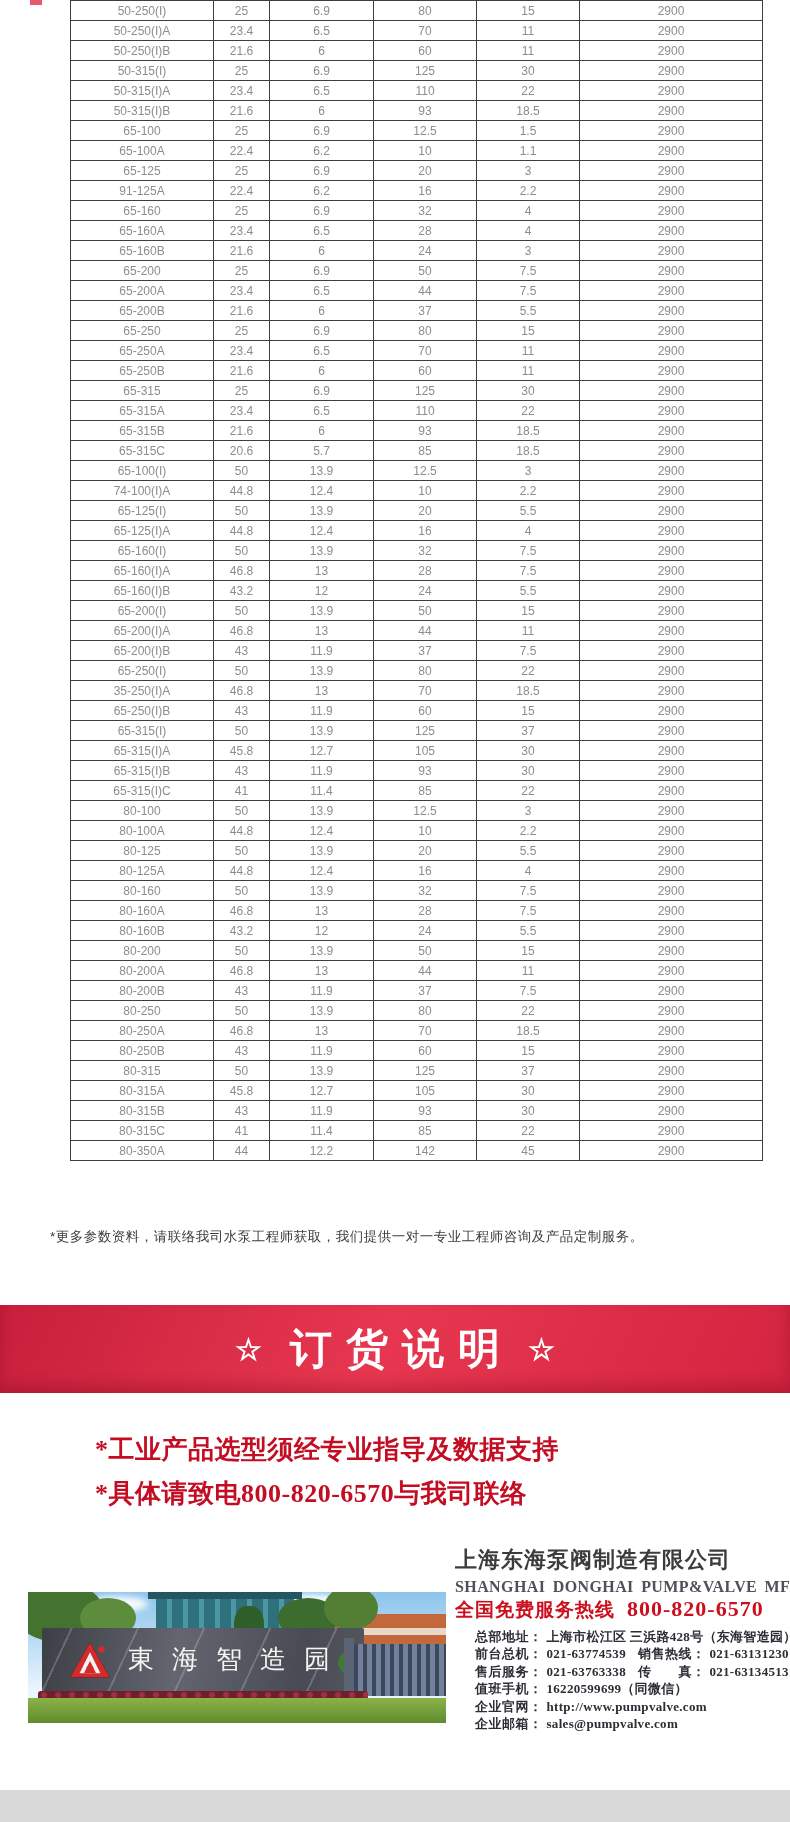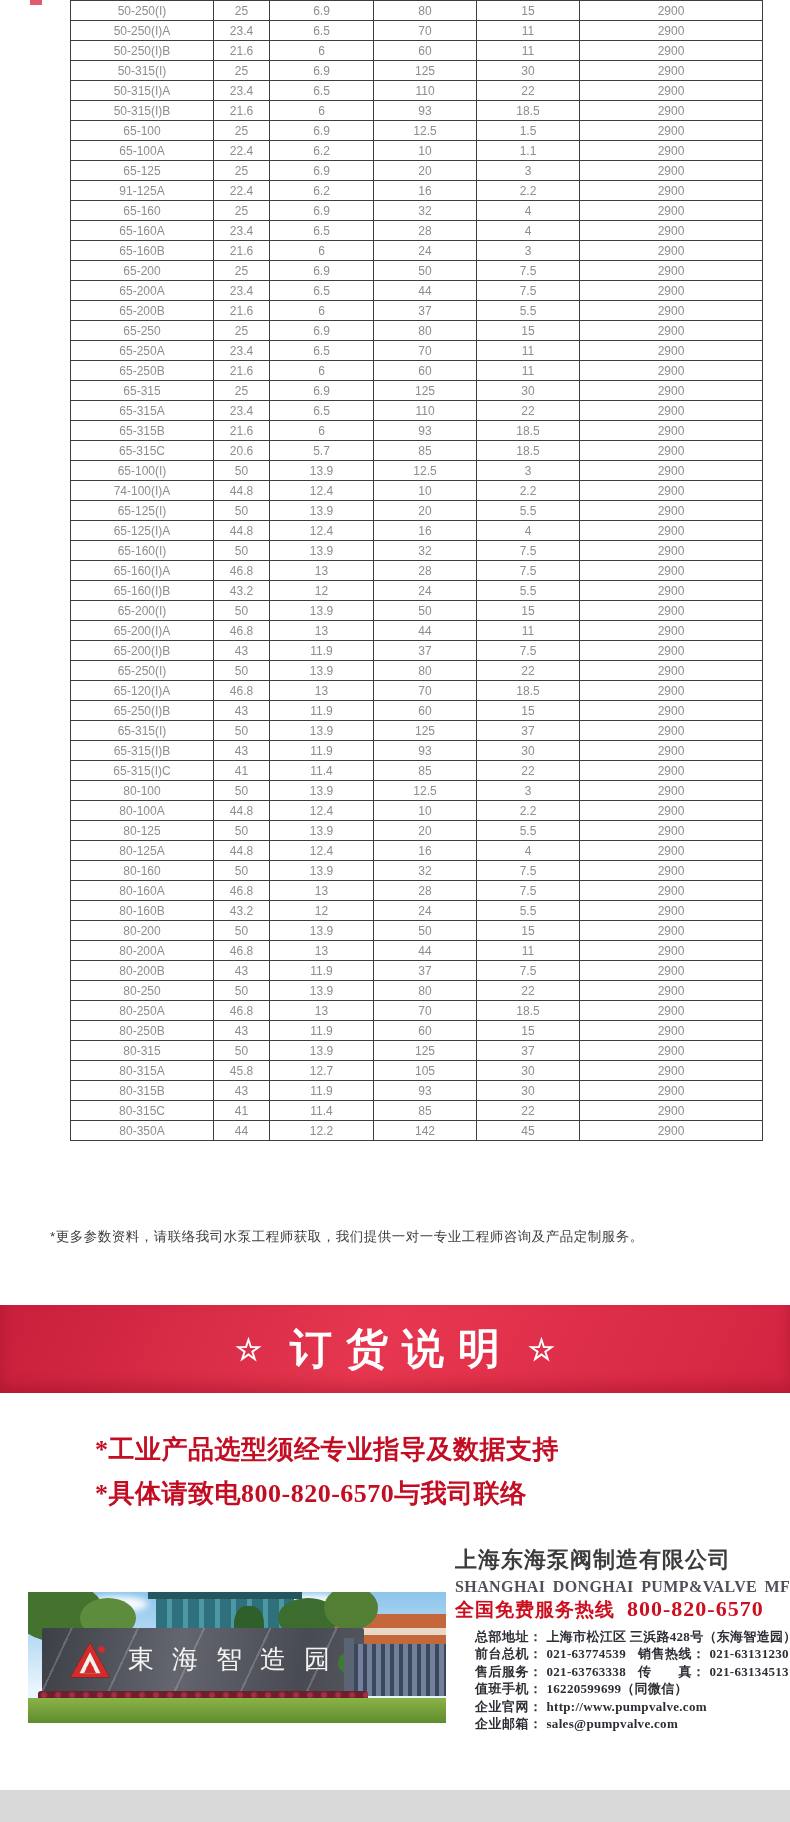--- a/index.html
+++ b/index.html
@@ -361,41 +361,49 @@
         </tr>
         <tr>
           <td>65-250(I)</td>
           <td>50</td>
           <td>13.9</td>
           <td>80</td>
           <td>22</td>
           <td>2900</td>
         </tr>
         <tr>
-          <td>65-120(I)A</td>
+          <td>35-250(I)A</td>
           <td>46.8</td>
           <td>13</td>
           <td>70</td>
           <td>18.5</td>
           <td>2900</td>
         </tr>
         <tr>
           <td>65-250(I)B</td>
           <td>43</td>
           <td>11.9</td>
           <td>60</td>
           <td>15</td>
           <td>2900</td>
         </tr>
         <tr>
           <td>65-315(I)</td>
           <td>50</td>
           <td>13.9</td>
           <td>125</td>
           <td>37</td>
+          <td>2900</td>
+        </tr>
+        <tr>
+          <td>65-315(I)A</td>
+          <td>45.8</td>
+          <td>12.7</td>
+          <td>105</td>
+          <td>30</td>
           <td>2900</td>
         </tr>
         <tr>
           <td>65-315(I)B</td>
           <td>43</td>
           <td>11.9</td>
           <td>93</td>
           <td>30</td>
           <td>2900</td>
         </tr>

